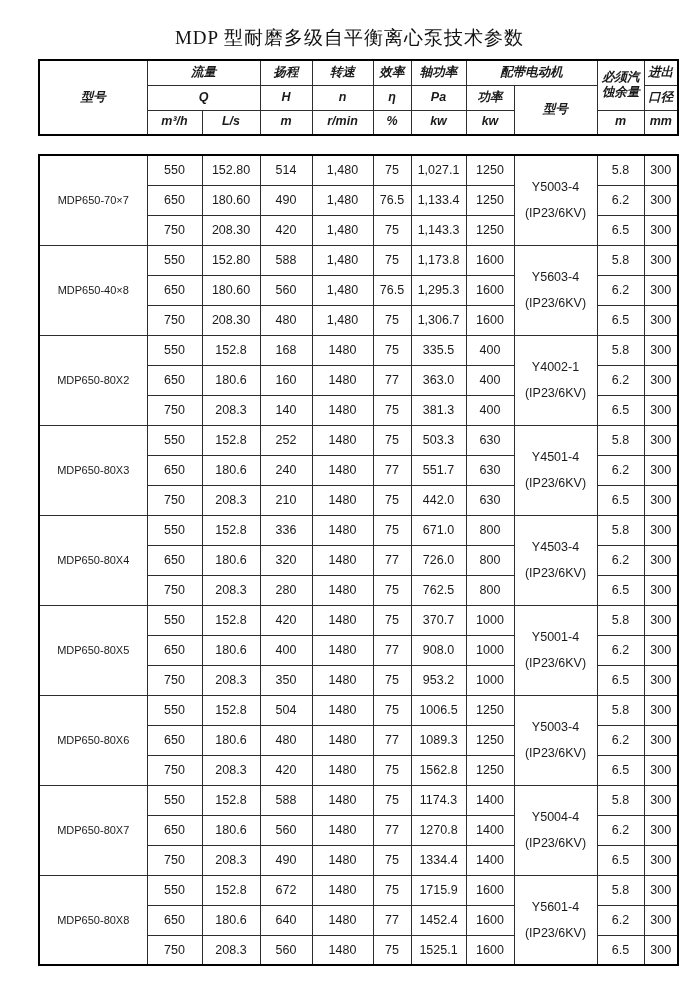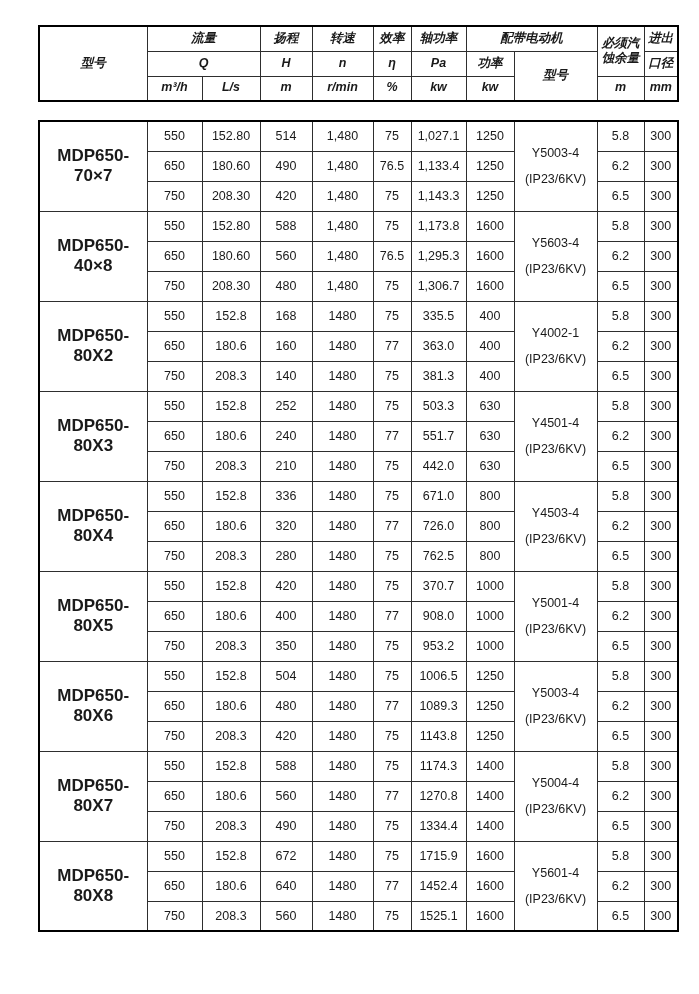--- a/index.html
+++ b/index.html
@@ -36,32 +36,33 @@
     overflow: hidden;
     font-size: 12.5px;
   }
   
   table.hdr td {
     height: 25px;
     font-weight: bold;
     line-height: 1.25;
     font-style: italic;
   }
-  td.wrapcell { line-height: 1.45; word-break: break-all; padding: 0 4px; }
+  td.wrapcell { line-height: 1.45; word-break: break-all; padding: 0 4px; text-align: right; }
   
   table.data { margin-top: 18px; }
   table.data td { height: 30px; }
-  table.data td.model { font-size: 17px; font-weight: bold; }
+  table.data td.model { font-size: 11px; }
   table.data td.motor { line-height: 2.1; }
 </style>
 </head>
 <body>
 
 <div class="page">
 
+  <h1 class="title">MDP 型耐磨多级自平衡离心泵技术参数</h1>
 
   <table class="hdr">
     <colgroup>
       <col style="width:108px">
         <col style="width:55px">
         <col style="width:58px">
       <col style="width:52px">
         <col style="width:61px">
         <col style="width:38px">
       <col style="width:55px">
@@ -375,21 +376,21 @@
           <td>1250</td>
           <td>6.2</td>
           <td>300</td>
         </tr>
         <tr>
           <td>750</td>
           <td>208.3</td>
           <td>420</td>
           <td>1480</td>
           <td>75</td>
-          <td>1143.8</td>
+          <td>1562.8</td>
           <td>1250</td>
           <td>6.5</td>
           <td>300</td>
         </tr>
         <tr>
           <td rowspan="3" class="model">MDP650-80X7</td>
           <td>550</td>
           <td>152.8</td>
           <td>588</td>
           <td>1480</td>

